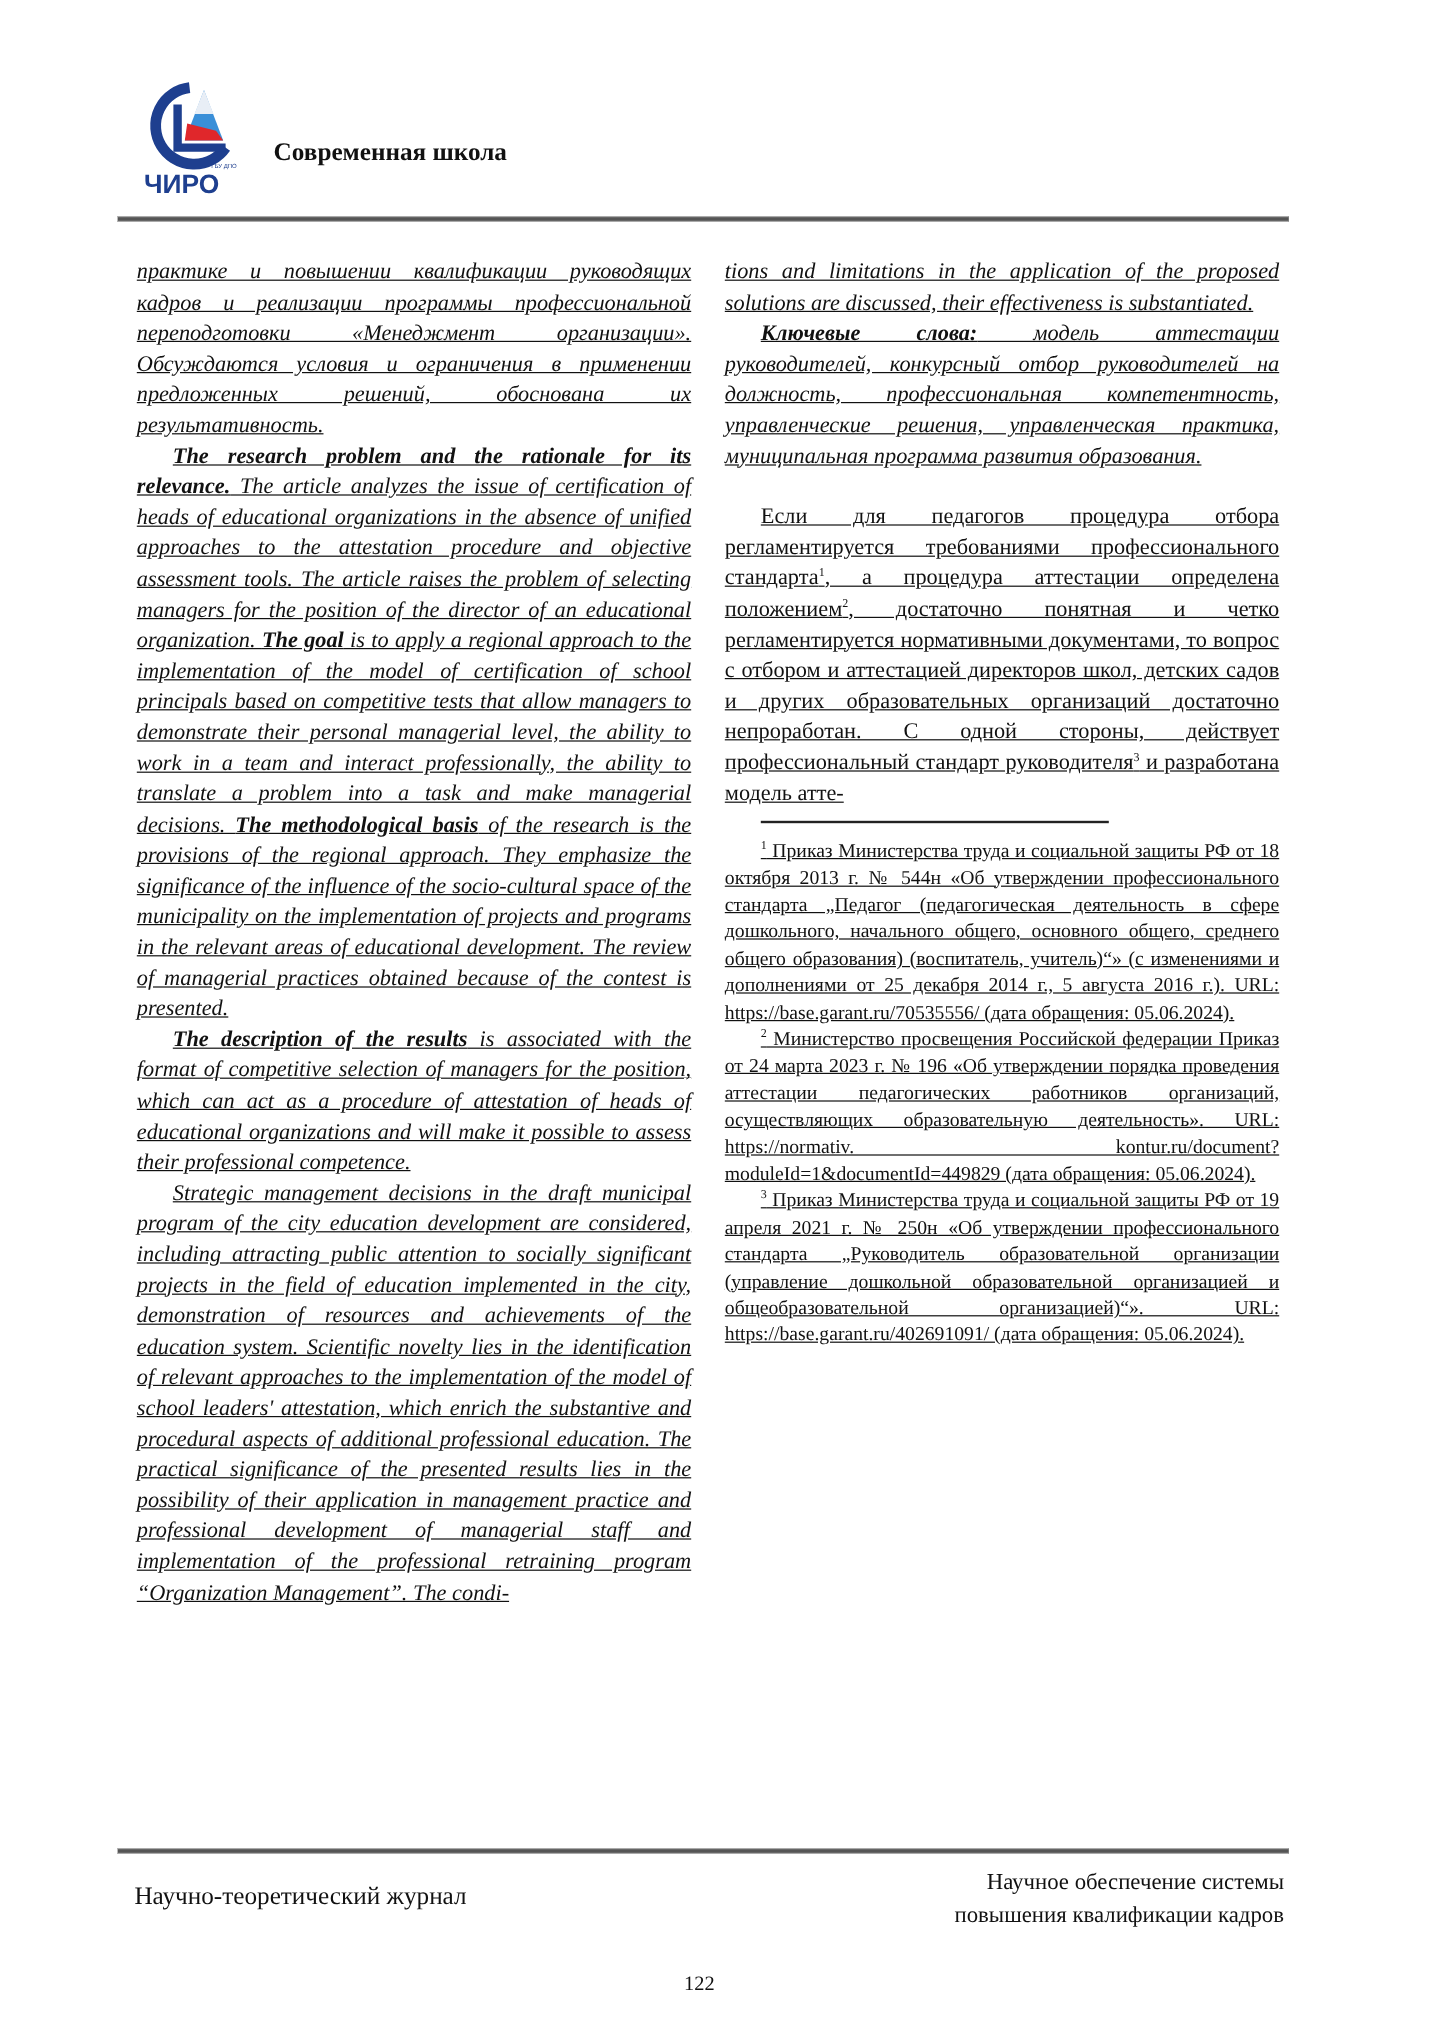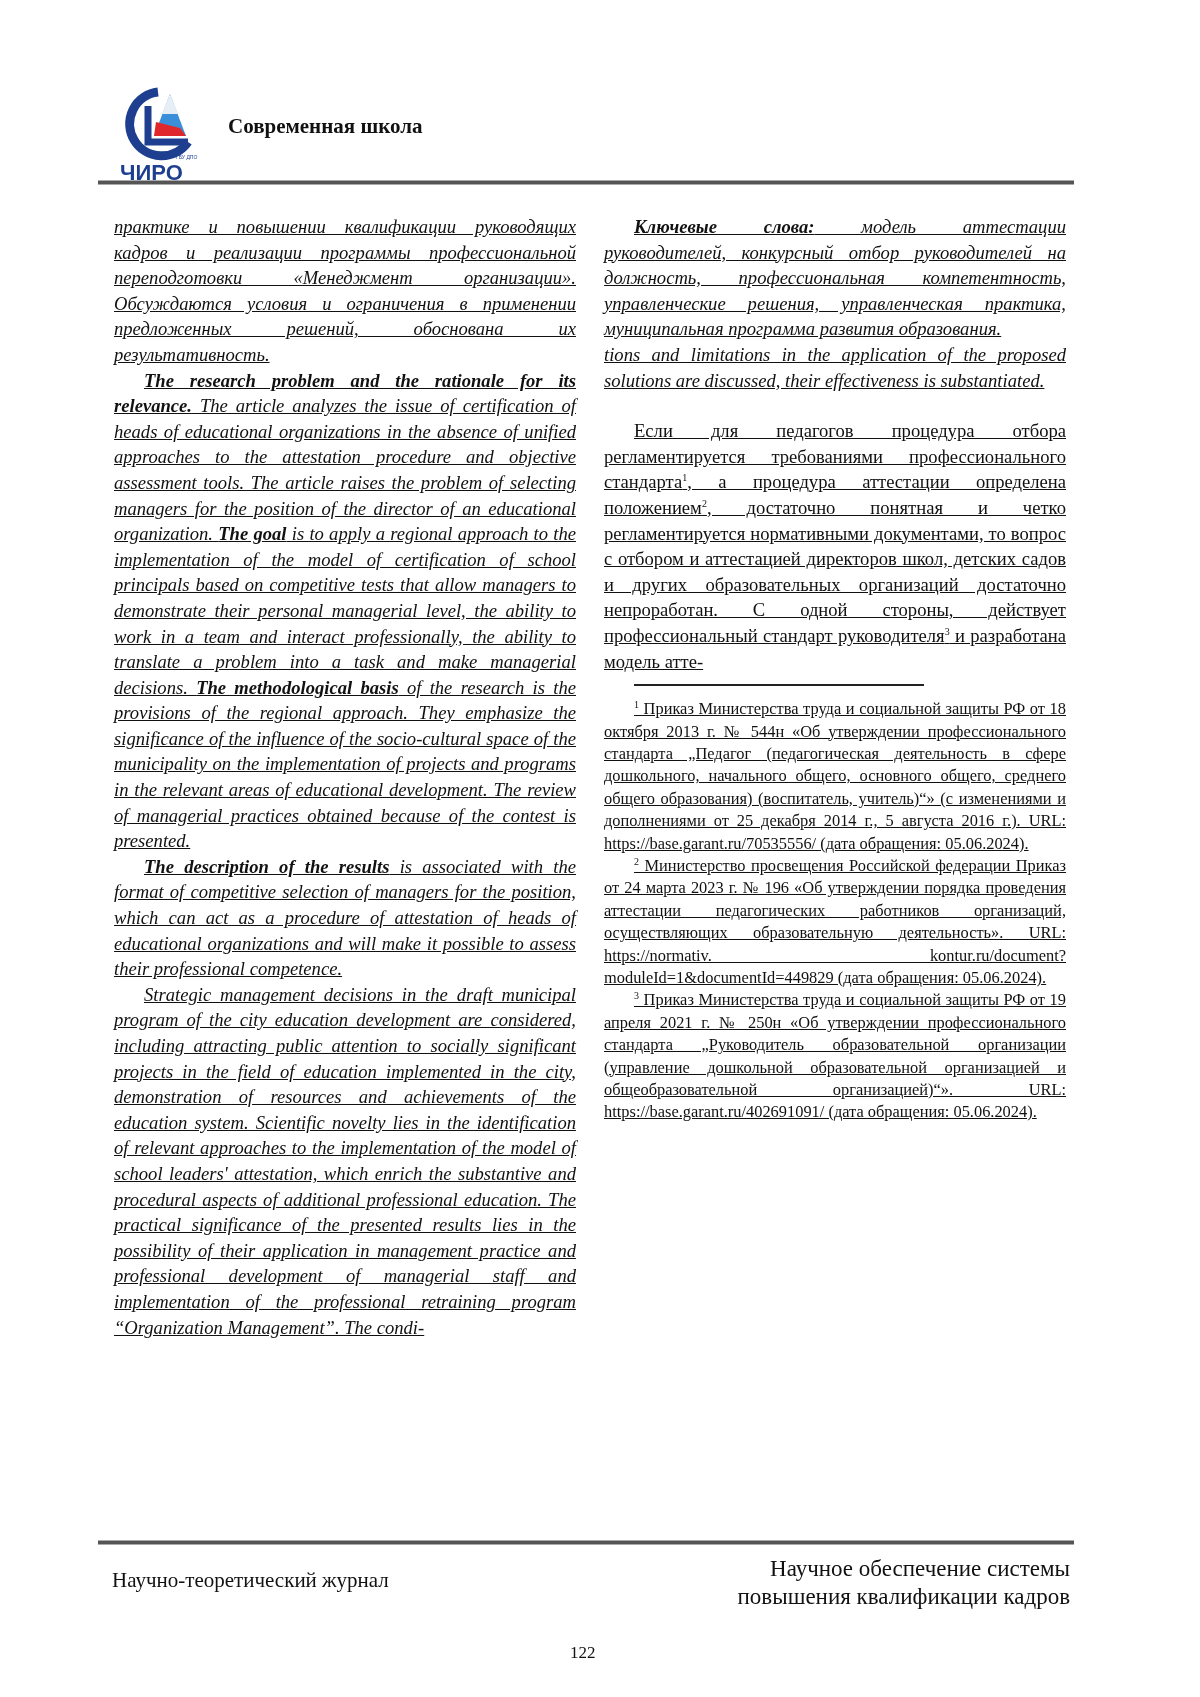--- a/index.html
+++ b/index.html
@@ -1,37 +1,37 @@
 <!DOCTYPE html>
 <html><head>
 <meta charset="utf-8">
 <style>
   html, body { margin: 0; padding: 0; background: #ffffff; }
   body { width: 1200px; height: 1697px; position: relative; overflow: hidden;
          font-family: "Liberation Serif", serif; color: #111; }
   .header { position: absolute; left: 104px; top: 62px; width: 970px; height: 120px; }
-  .logo { position: absolute; left: 14px; top: 22px; width: 90px; height: 100px; }
+  .logo { position: absolute; left: 14px; top: 3px; width: 90px; height: 100px; }
   .journal-title { position: absolute; left: 124px; top: 52px; font-size: 21px; font-weight: bold; }
   .rule-top { position: absolute; left: 98px; top: 180px; width: 976px; height: 3px; background: #555; border-top: 1px solid #aaa; border-bottom: 1px solid #aaa; }
   .col { position: absolute; top: 214px; font-size: 18.6px; line-height: 25.6px; text-align: justify; text-decoration: underline; }
   .col-left { left: 114px; width: 462px; }
   .col-right { left: 604px; width: 462px; }
   .col p { margin: 0; }
   .it { font-style: italic; }
   .ind { text-indent: 30px; }
   .b { font-weight: bold; }
   .abstract-head { font-weight: bold; text-indent: 30px; }
   .gap { height: 25px; }
   .fn-rule { width: 290px; height: 2px; background: #222; margin: 10px 0 12px 30px; }
   .fn { font-size: 16.4px; line-height: 22.4px; }
   sup { font-size: 10px; line-height: 0; vertical-align: super; }
   .rule-bottom { position: absolute; left: 98px; top: 1540px; width: 976px; height: 3px; background: #555; border-top: 1px solid #aaa; border-bottom: 1px solid #aaa; }
   .footer-left { position: absolute; left: 112px; top: 1568px; font-size: 21px; }
   .footer-page { position: absolute; left: 570px; top: 1596px; font-size: 17px; margin-top: 47px; }
-  .footer-right { position: absolute; right: 130px; top: 1555px; font-size: 23px; text-align: right; line-height: 28px; }
+  .footer-right { position: absolute; right: 130px; top: 1555px; font-size: 19px; text-align: right; line-height: 28px; }
 </style>
 </head>
 <body>
 
 <div class="header">
   <div class="logo">
     <svg width="90" height="100" viewBox="0 0 90 100">
       <path d="M40 8 A32 32 0 1 0 70 58" fill="none" stroke="#1e3f8f" stroke-width="9"></path>
       <path d="M30 22 L30 58 L70 58" fill="none" stroke="#1e3f8f" stroke-width="7"></path>
       <polygon points="52,10 36,52 68,52" fill="#3a8fd8"></polygon>
@@ -46,22 +46,22 @@
 <div class="rule-top"></div>
 
 <div class="col col-left">
   <p class="it">практике и повышении квалификации руководящих кадров и реализации программы профессиональной переподготовки «Менеджмент организации». Обсуждаются условия и ограничения в применении предложенных решений, обоснована их результативность.</p>
   <p class="it ind"><span class="b">The research problem and the rationale for its relevance.</span><span> The article analyzes the issue of certification of heads of educational organizations in the absence of unified approaches to the attestation procedure and objective assessment tools. The article raises the problem of selecting managers for the position of the director of an educational organization. </span><span class="b">The goal</span><span> is to apply a regional approach to the implementation of the model of certification of school principals based on competitive tests that allow managers to demonstrate their personal managerial level, the ability to work in a team and interact professionally, the ability to translate a problem into a task and make managerial decisions. </span><span class="b">The methodological basis</span><span> of the research is the provisions of the regional approach. They emphasize the significance of the influence of the socio-cultural space of the municipality on the implementation of projects and programs in the relevant areas of educational development. The review of managerial practices obtained because of the contest is presented.</span></p>
   <p class="it ind"><span class="b">The description of the results</span><span> is associated with the format of competitive selection of managers for the position, which can act as a procedure of attestation of heads of educational organizations and will make it possible to assess their professional competence.</span></p>
   <p class="it ind">Strategic management decisions in the draft municipal program of the city education development are considered, including attracting public attention to socially significant projects in the field of education implemented in the city, demonstration of resources and achievements of the education system. Scientific novelty lies in the identification of relevant approaches to the implementation of the model of school leaders' attestation, which enrich the substantive and procedural aspects of additional professional education. The practical significance of the presented results lies in the possibility of their application in management practice and professional development of managerial staff and implementation of the professional retraining program “Organization Management”. The condi-</p>
 </div>
 
 <div class="col col-right">
+  <p class="it">tions and limitations in the application of the proposed solutions are discussed, their effectiveness is substantiated.</p>
   <p class="it ind"><span class="b">Ключевые слова:</span><span> модель аттестации руководителей, конкурсный отбор руководителей на должность, профессиональная компетентность, управленческие решения, управленческая практика, муниципальная программа развития образования.</span></p>
-  <p class="it">tions and limitations in the application of the proposed solutions are discussed, their effectiveness is substantiated.</p>
   <div class="gap"></div>
   <p class="ind"><span>Если для педагогов процедура отбора регламентируется требованиями профессионального стандарта</span><sup>1</sup><span>, а процедура аттестации определена положением</span><sup>2</sup><span>, достаточно понятная и четко регламентируется нормативными документами, то вопрос с отбором и аттестацией директоров школ, детских садов и других образовательных организаций достаточно непроработан. С одной стороны, действует профессиональный стандарт руководителя</span><sup>3</sup><span> и разработана модель атте-</span></p>
   <div class="fn-rule"></div>
   <p class="fn ind"><sup>1</sup><span> Приказ Министерства труда и социальной защиты РФ от 18 октября 2013 г. № 544н «Об утверждении профессионального стандарта „Педагог (педагогическая деятельность в сфере дошкольного, начального общего, основного общего, среднего общего образования) (воспитатель, учитель)“» (с изменениями и дополнениями от 25 декабря 2014 г., 5 августа 2016 г.). URL: https://base.garant.ru/70535556/ (дата обращения: 05.06.2024).</span></p>
   <p class="fn ind"><sup>2</sup><span> Министерство просвещения Российской федерации Приказ от 24 марта 2023 г. № 196 «Об утверждении порядка проведения аттестации педагогических работников организаций, осуществляющих образовательную деятельность». URL: https://normativ. kontur.ru/document?moduleId=1&amp;documentId=449829 (дата обращения: 05.06.2024).</span></p>
   <p class="fn ind"><sup>3</sup><span> Приказ Министерства труда и социальной защиты РФ от 19 апреля 2021 г. № 250н «Об утверждении профессионального стандарта „Руководитель образовательной организации (управление дошкольной образовательной организацией и общеобразовательной организацией)“». URL: https://base.garant.ru/402691091/ (дата обращения: 05.06.2024).</span></p>
 </div>
 
 <div class="rule-bottom"></div>
 <div class="footer-left">Научно-теоретический журнал</div>

